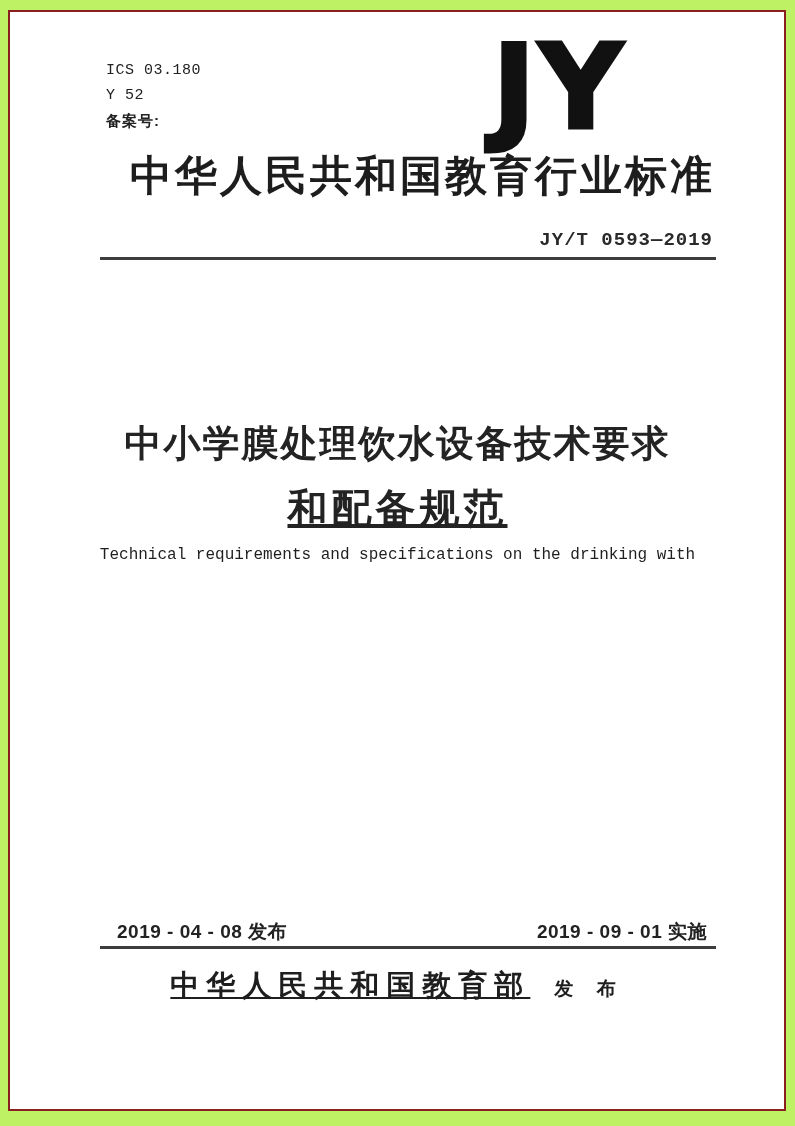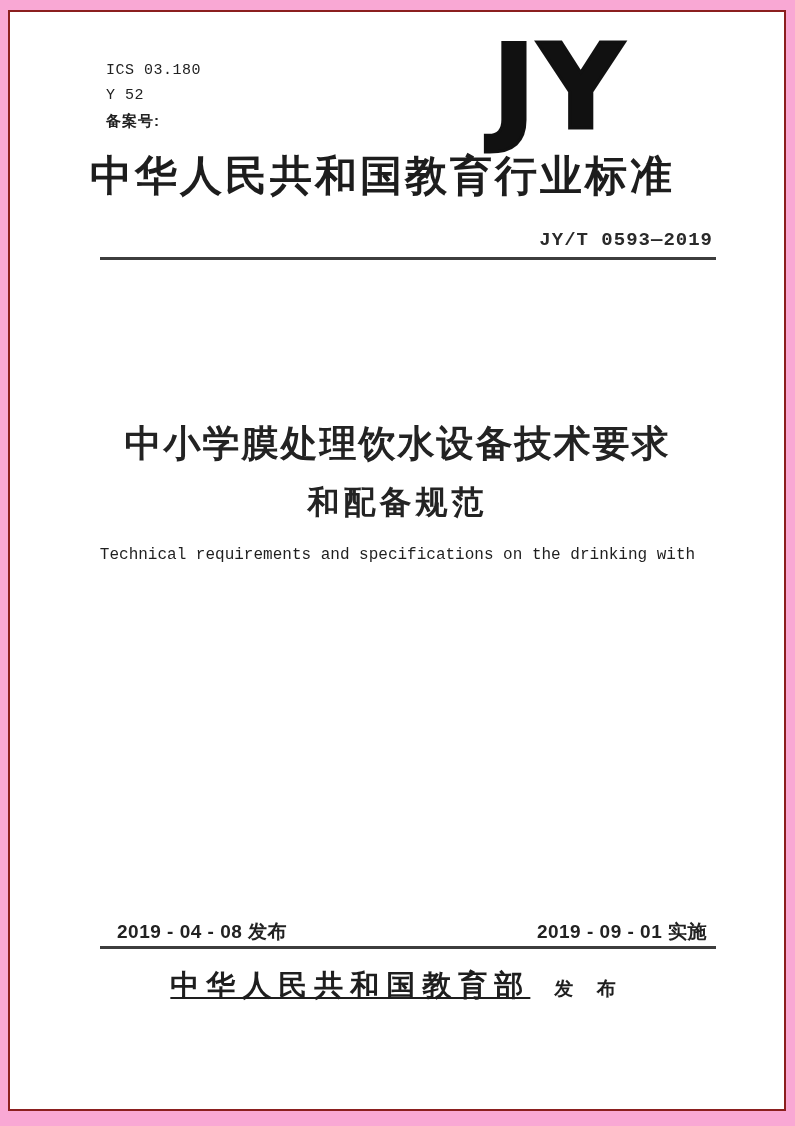--- a/index.html
+++ b/index.html
@@ -10,21 +10,21 @@
   *{margin:0;padding:0;box-sizing:border-box;}
   html,body{background:#ffffff;}
   body{
     font-family:"Liberation Sans", sans-serif;
     color:var(--text);
   }
   .page{
     position:relative;
     width:795px;
     height:1126px;
-    background:#f9a8d4;
+    background:#bef264;
     overflow:hidden;
   }
   .frame{
     position:absolute;
     left:8px; top:10px;
     width:778px; height:1101px;
     border:2px solid var(--border);
     background:#ffffff;
   }
   .mono{font-family:"Liberation Mono","DejaVu Sans Mono",monospace;}
@@ -53,21 +53,21 @@
     letter-spacing:2px;
     color:#111;
     font-family:"DejaVu Sans","Liberation Sans",sans-serif;
     -webkit-text-stroke:3px #111;
     line-height:1;
   }
 
   .std-type{
     position:absolute;
     left:90px; right:80px; top:148px;
-    text-align:left;
+    text-align:right;
     font-size:42px;
     font-weight:700;
     letter-spacing:3px;
     color:#1d1d1d;
     font-family:"Liberation Serif","DejaVu Serif",serif;
     white-space:nowrap;
   }
 
   .std-number{
     position:absolute;
@@ -97,24 +97,25 @@
     text-align:center;
     font-size:37px;
     font-weight:700;
     letter-spacing:2px;
     color:#232323;
   }
   .title-zh-2{
     position:absolute;
     left:0; right:0; top:481px;
     text-align:center;
-    font-size:32px;
+    font-size:40px;
     font-weight:700;
     letter-spacing:4px;
     color:#232323;
+    text-decoration:underline;
   }
   .title-en{
     position:absolute;
     left:0; right:0;
     text-align:center;
     font-size:16px;
     color:#1f1f1f;
     letter-spacing:0;
   }
   .title-en.l1{top:546px;}

